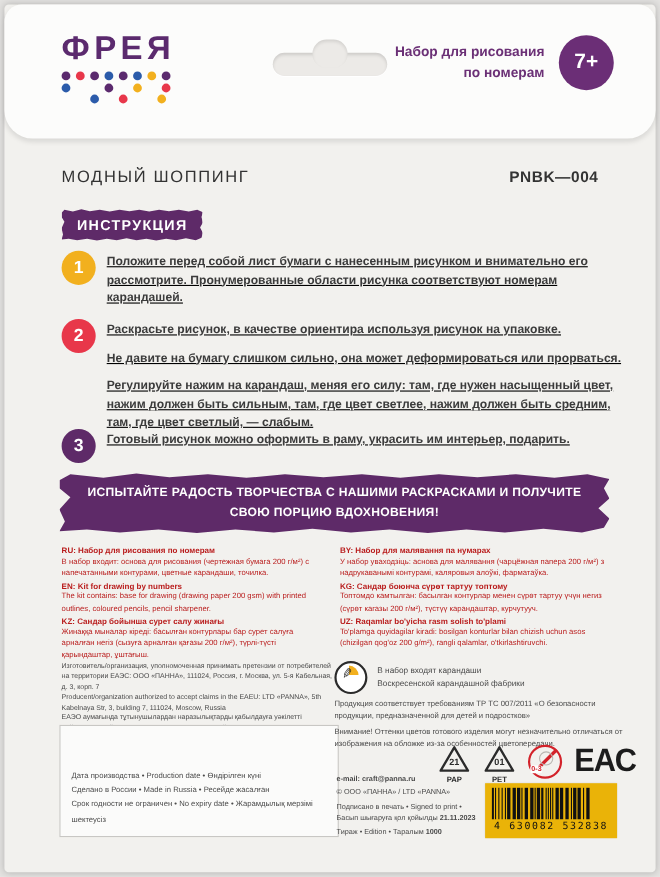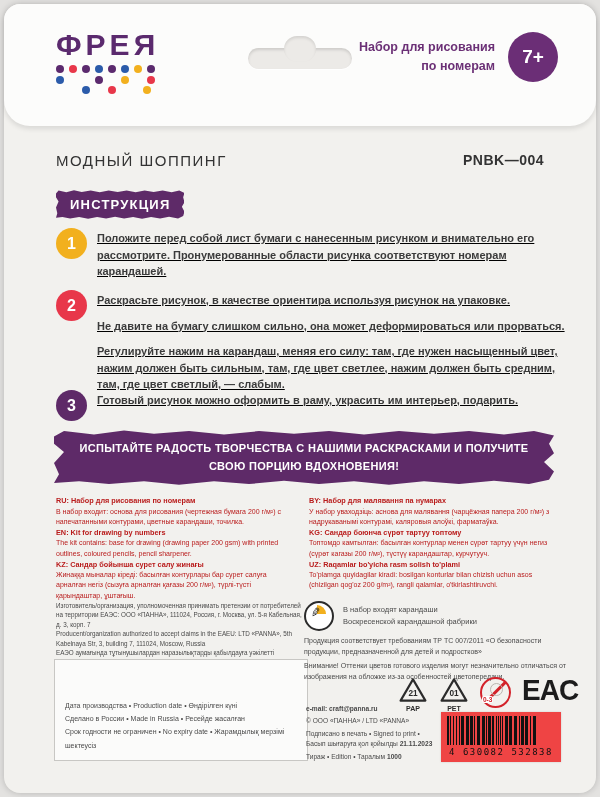--- a/index.html
+++ b/index.html
@@ -1,18 +1,18 @@
 <!DOCTYPE html>
 <html><head>
 <meta charset="utf-8">
 <style>
   html,body{margin:0;padding:0;width:600px;height:797px;background:#e3e2e0;overflow:hidden;
     font-family:"Liberation Sans",sans-serif;}
   .card{position:absolute;left:4px;top:4px;width:592px;height:789px;background:#f2f1ee;
-    border-radius:16px;box-shadow:0 0 7px rgba(0,0,0,.20);}
+    border-radius:4px;box-shadow:0 0 7px rgba(0,0,0,.20);}
   
   .flap{position:absolute;top:0;left:0;right:0;height:122px;background:#fcfcfb;
     border-radius:16px 16px 26px 26px;box-shadow:0 3px 5px rgba(0,0,0,.10);}
   .logo{position:absolute;left:52px;top:26px;}
   .logo-text{font-size:30px;font-weight:bold;color:#5b2a6e;letter-spacing:4px;line-height:1;}
   .logo-dots{position:relative;margin-top:5px;height:32px;width:110px;}
   .dot{position:absolute;width:8px;height:8px;border-radius:50%;}
   .euro-slot{position:absolute;left:50%;top:44px;transform:translateX(-50%);width:104px;height:21px;
     background:#eceae7;border-radius:11px;box-shadow:inset 0 2px 3px rgba(0,0,0,.13),0 1px 0 rgba(255,255,255,.9);}
   .euro-slot::before{content:"";position:absolute;top:-12px;left:36px;width:32px;height:26px;
@@ -71,21 +71,21 @@
   .banned::after{content:"";position:absolute;left:8px;top:4px;width:11px;height:11px;
     border:1.5px solid #b9b5b0;border-radius:50%;}
   .banned .age03{position:absolute;left:0px;bottom:3px;background:#fff;color:#d3222a;font-size:6.5px;
     font-weight:bold;padding:0 1px;border-radius:2px;}
   .eac{font-size:28px;font-weight:900;color:#1c1c1c;letter-spacing:-1px;line-height:27px;
     transform:scaleY(1.05);}
   .footer-info{position:absolute;top:700px;left:302px;width:132px;font-size:6.6px;line-height:1.4;color:#4a4a4a;}
   .footer-info .email{font-weight:bold;margin-bottom:3px;}
   .footer-info .copyright{margin-bottom:4px;}
   .footer-info .edition{margin-top:4px;}
-  .barcode{position:absolute;top:708px;left:437px;width:120px;height:50px;background:#ef4444;
+  .barcode{position:absolute;top:708px;left:437px;width:120px;height:50px;background:#eab308;
     box-sizing:border-box;padding:4px 6px 2px;box-shadow:0 0 2px rgba(0,0,0,.15);}
   .barcode-bars{height:29px;display:flex;align-items:stretch;overflow:hidden;}
   .barcode-bars span{background:#111;flex:0 0 auto;}
   .barcode-digits{font-family:"DejaVu Sans Mono",monospace;font-size:9px;letter-spacing:1.5px;
     color:#111;text-align:center;margin-top:2px;white-space:nowrap;}
 </style>
 </head>
 <body>
 
 <div class="card">

